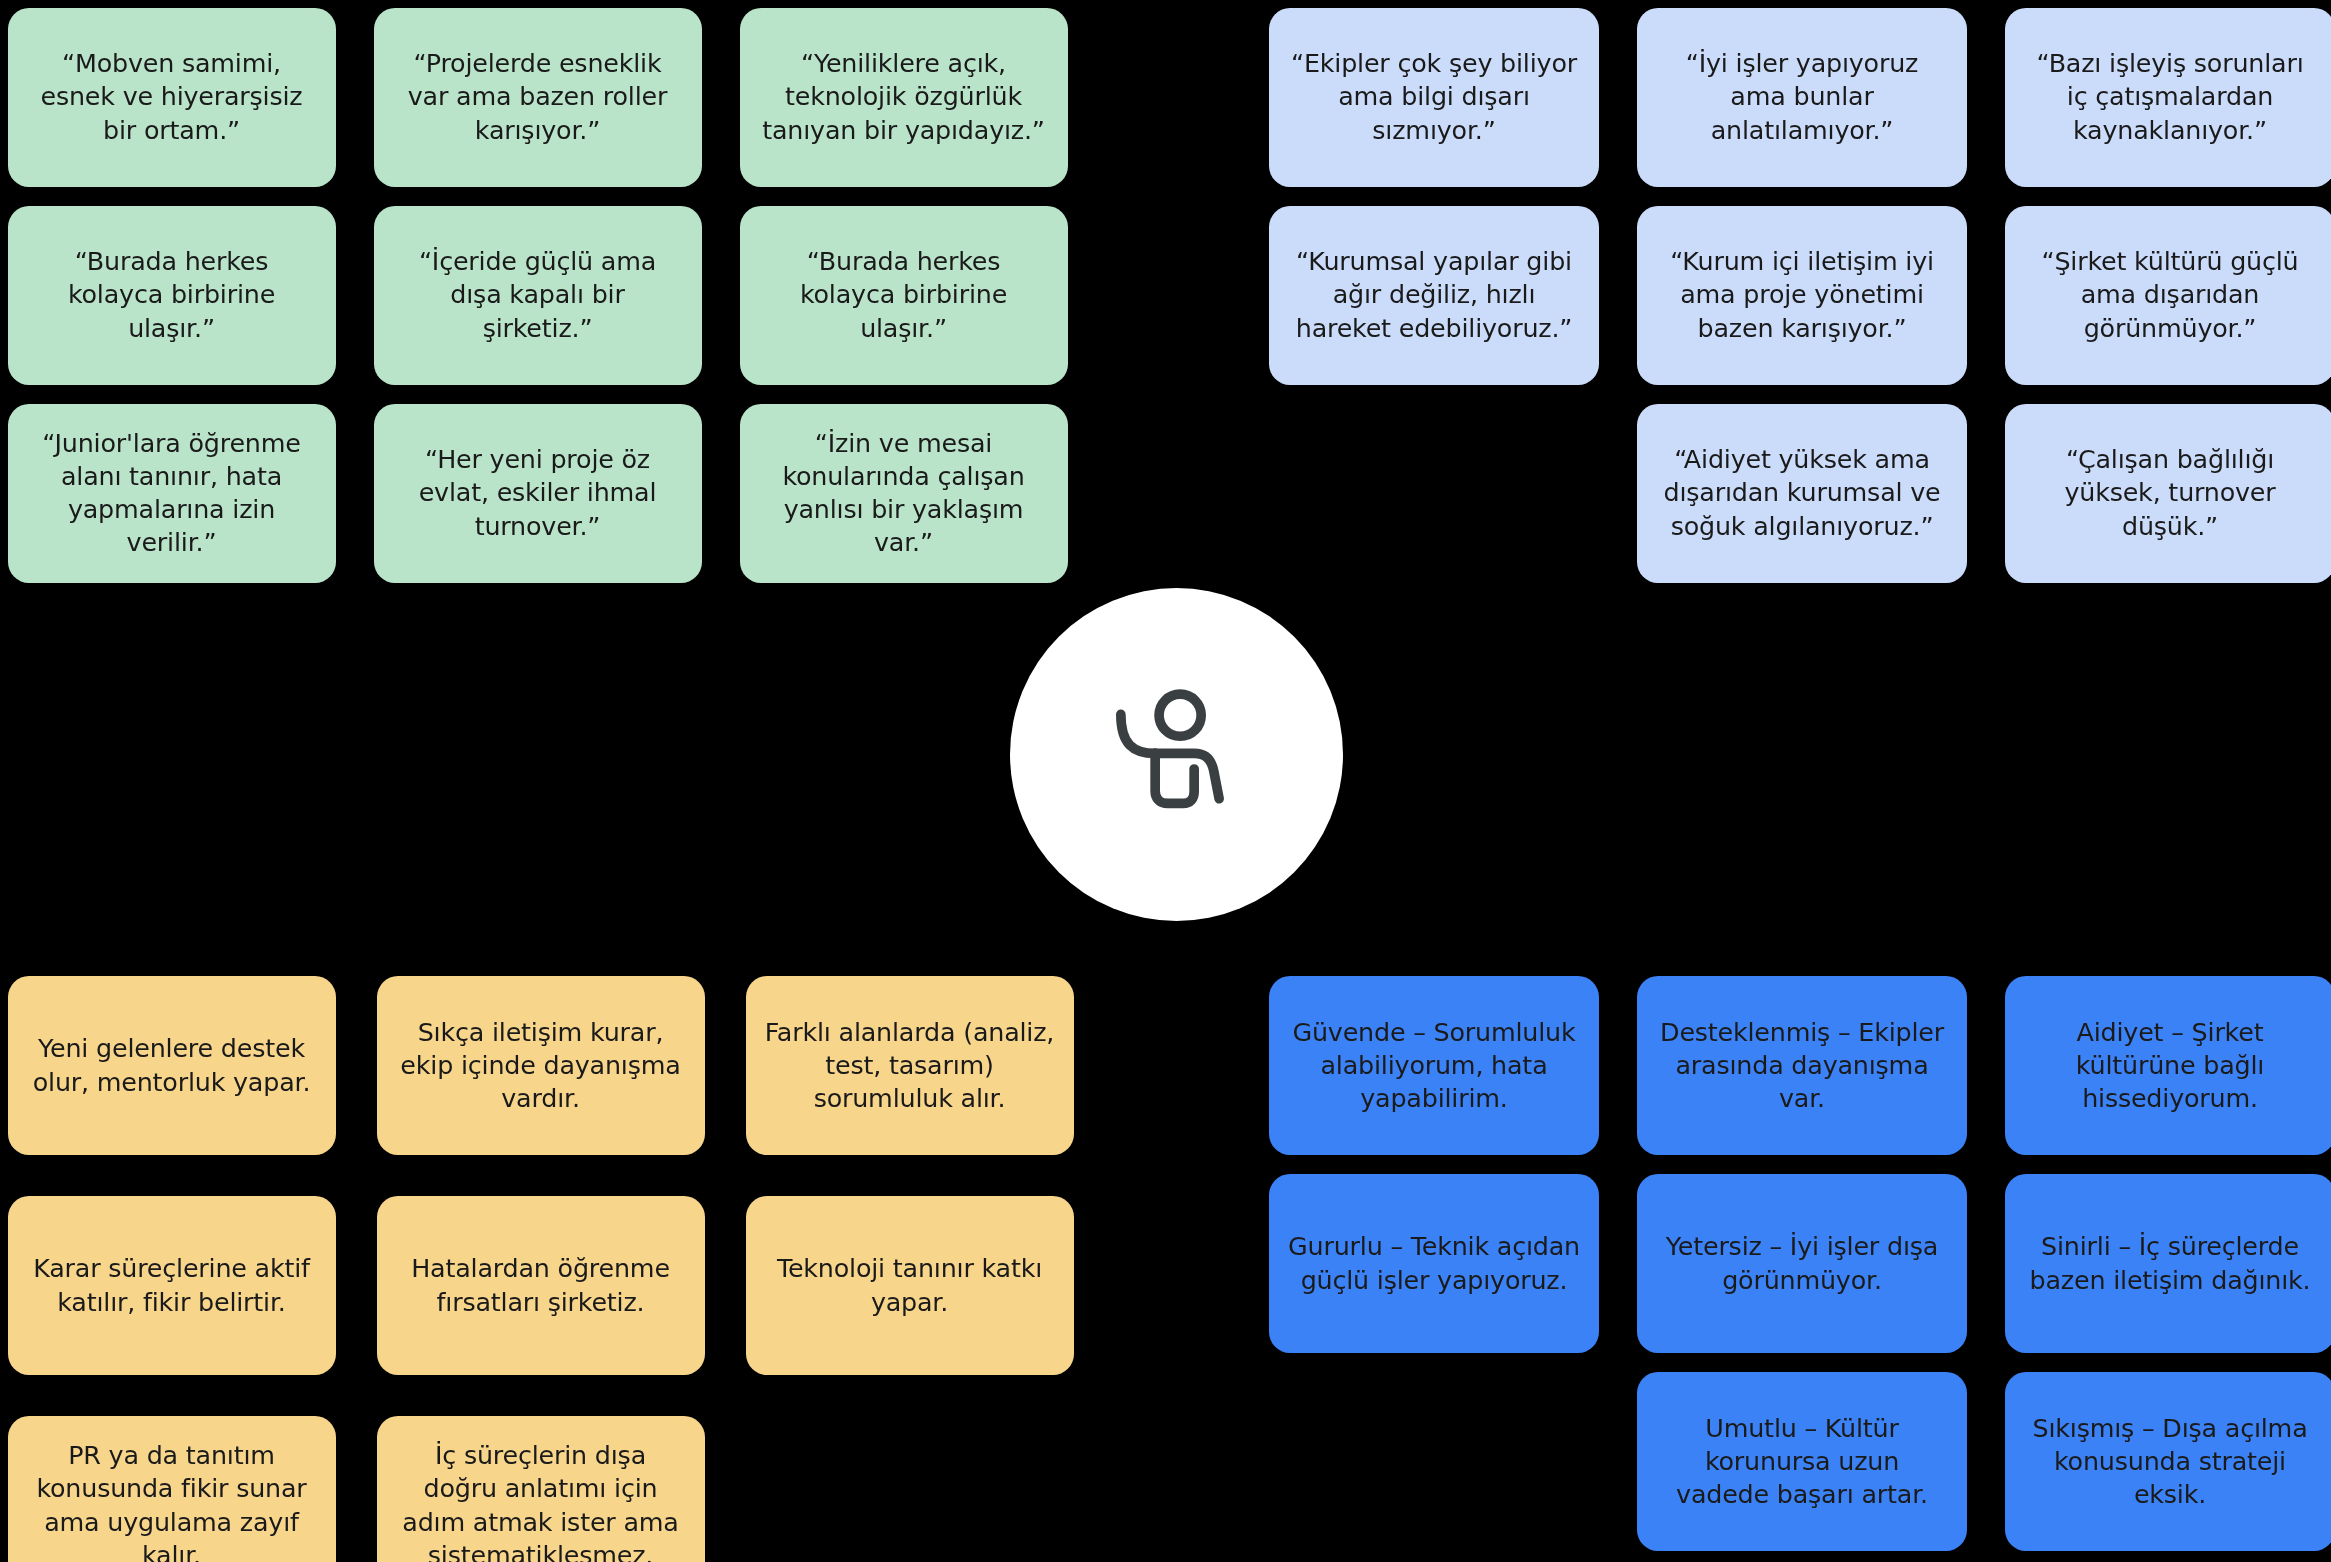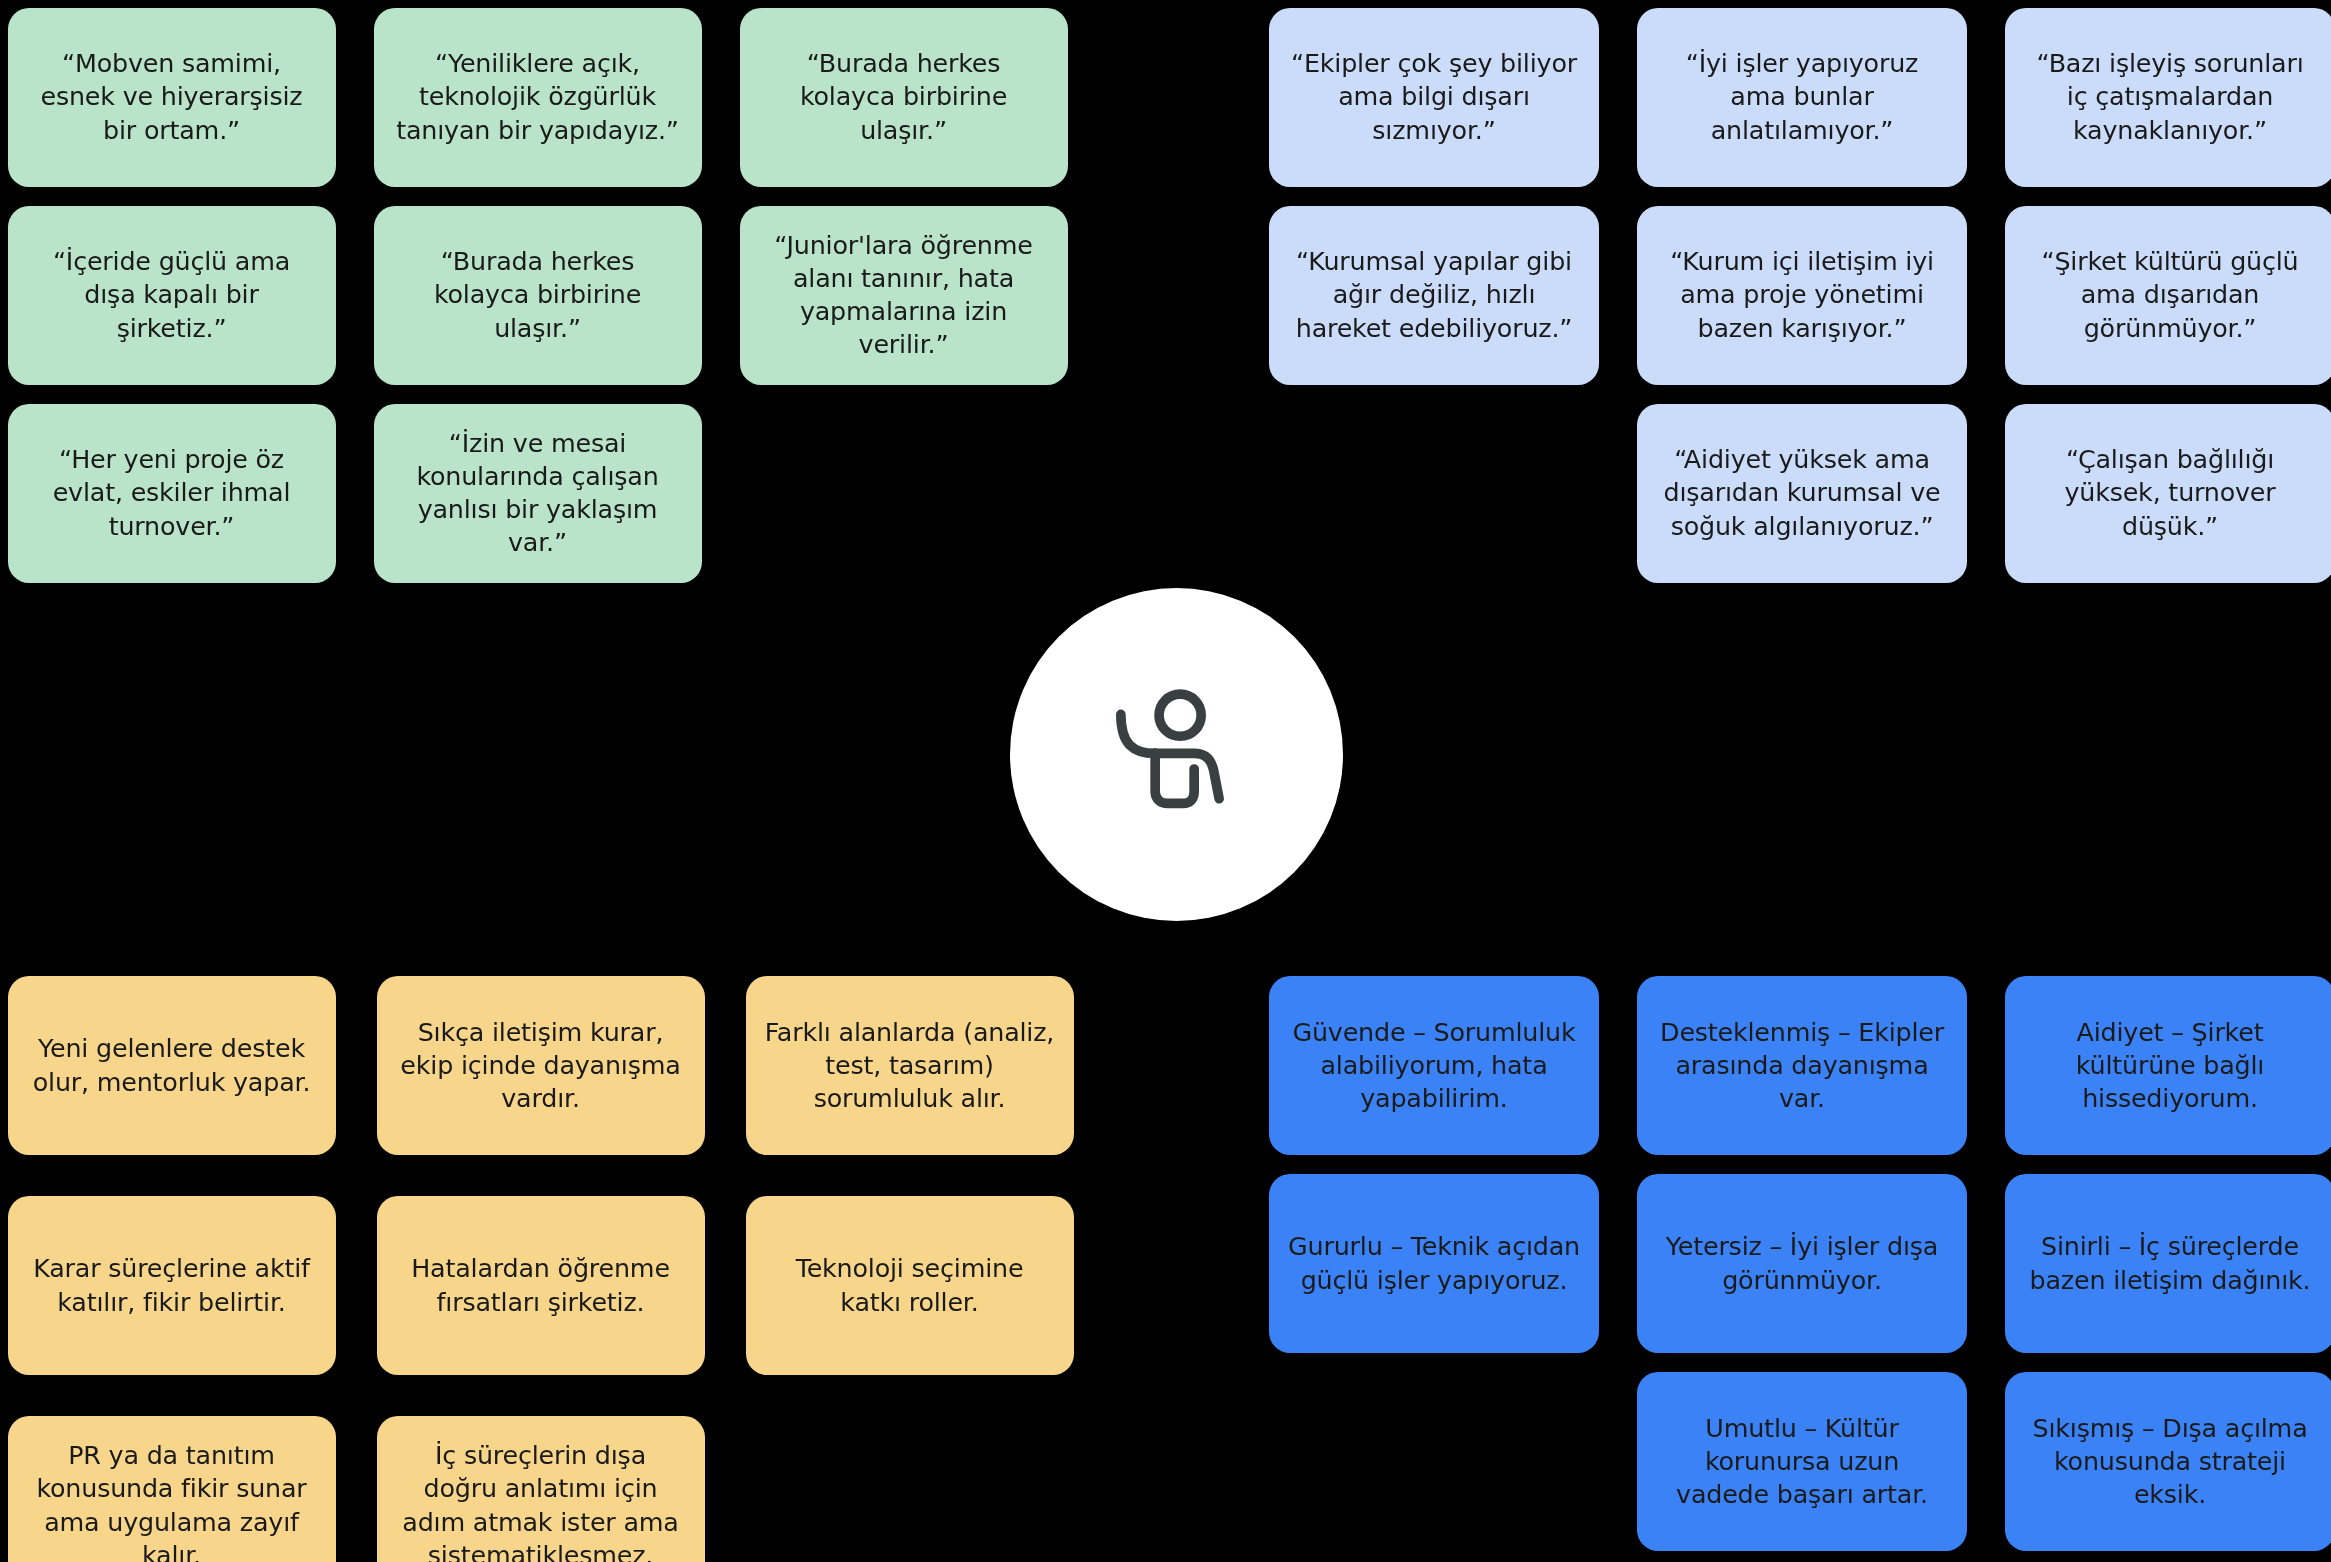--- a/index.html
+++ b/index.html
@@ -94,20 +94,21 @@
     width: 156px;
     height: 156px;
     display: block;
   }
 </style>
 </head>
 <body>
 
 <div class="quadrant" id="quad-green">
   <div class="card green">“Mobven samimi, esnek ve hiyerarşisiz bir ortam.”</div>
+  <div class="card green">“Projelerde esneklik var ama bazen roller karışıyor.”</div>
   <div class="card green">“Yeniliklere açık, teknolojik özgürlük tanıyan bir yapıdayız.”</div>
   <div class="card green">“Burada herkes kolayca birbirine ulaşır.”</div>
   <div class="card green">“İçeride güçlü ama dışa kapalı bir şirketiz.”</div>
   <div class="card green">“Burada herkes kolayca birbirine ulaşır.”</div>
   <div class="card green">“Junior'lara öğrenme alanı tanınır, hata yapmalarına izin verilir.”</div>
   <div class="card green">“Her yeni proje öz evlat, eskiler ihmal turnover.”</div>
   <div class="card green">“İzin ve mesai konularında çalışan yanlısı bir yaklaşım var.”</div>
 </div>
 
 <div class="quadrant" id="quad-blue">
@@ -135,21 +136,21 @@
     </svg>
   </span>
 </div>
 
 <div class="quadrant" id="quad-orange">
   <div class="card orange">Yeni gelenlere destek olur, mentorluk yapar.</div>
   <div class="card orange">Sıkça iletişim kurar, ekip içinde dayanışma vardır.</div>
   <div class="card orange">Farklı alanlarda (analiz, test, tasarım) sorumluluk alır.</div>
   <div class="card orange">Karar süreçlerine aktif katılır, fikir belirtir.</div>
   <div class="card orange">Hatalardan öğrenme fırsatları şirketiz.</div>
-  <div class="card orange">Teknoloji seçimine katkı roller.</div>
+  <div class="card orange">Teknoloji tanınır katkı yapar.</div>
   <div class="card orange">PR ya da tanıtım konusunda fikir sunar ama uygulama zayıf kalır.</div>
   <div class="card orange">İç süreçlerin dışa doğru anlatımı için adım atmak ister ama sistematikleşmez.</div>
   <div class="card empty"></div>
 </div>
 
 <div class="quadrant" id="quad-pink">
   <div class="card pink">Güvende – Sorumluluk alabiliyorum, hata yapabilirim.</div>
   <div class="card pink">Desteklenmiş – Ekipler arasında dayanışma var.</div>
   <div class="card pink">Aidiyet – Şirket kültürüne bağlı hissediyorum.</div>
   <div class="card pink">Gururlu – Teknik açıdan güçlü işler yapıyoruz.</div>

